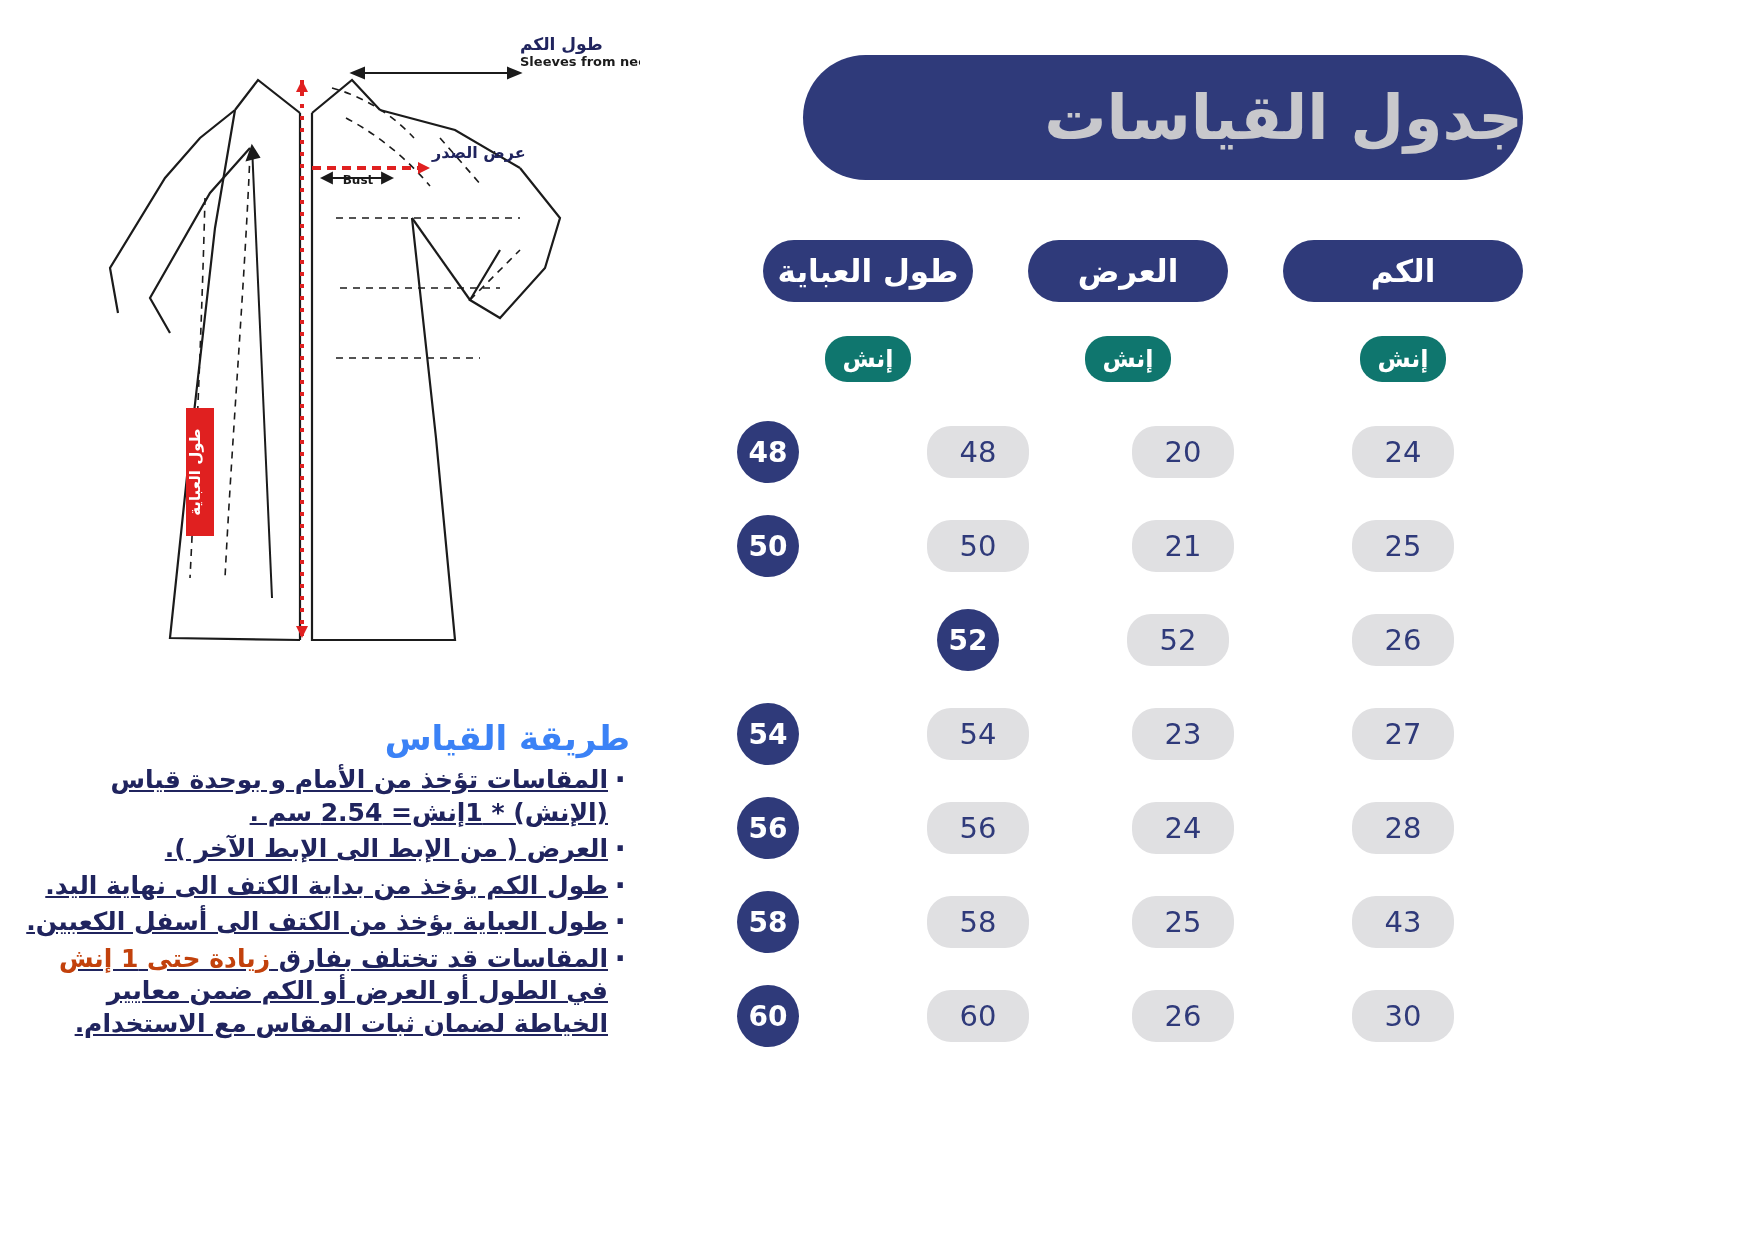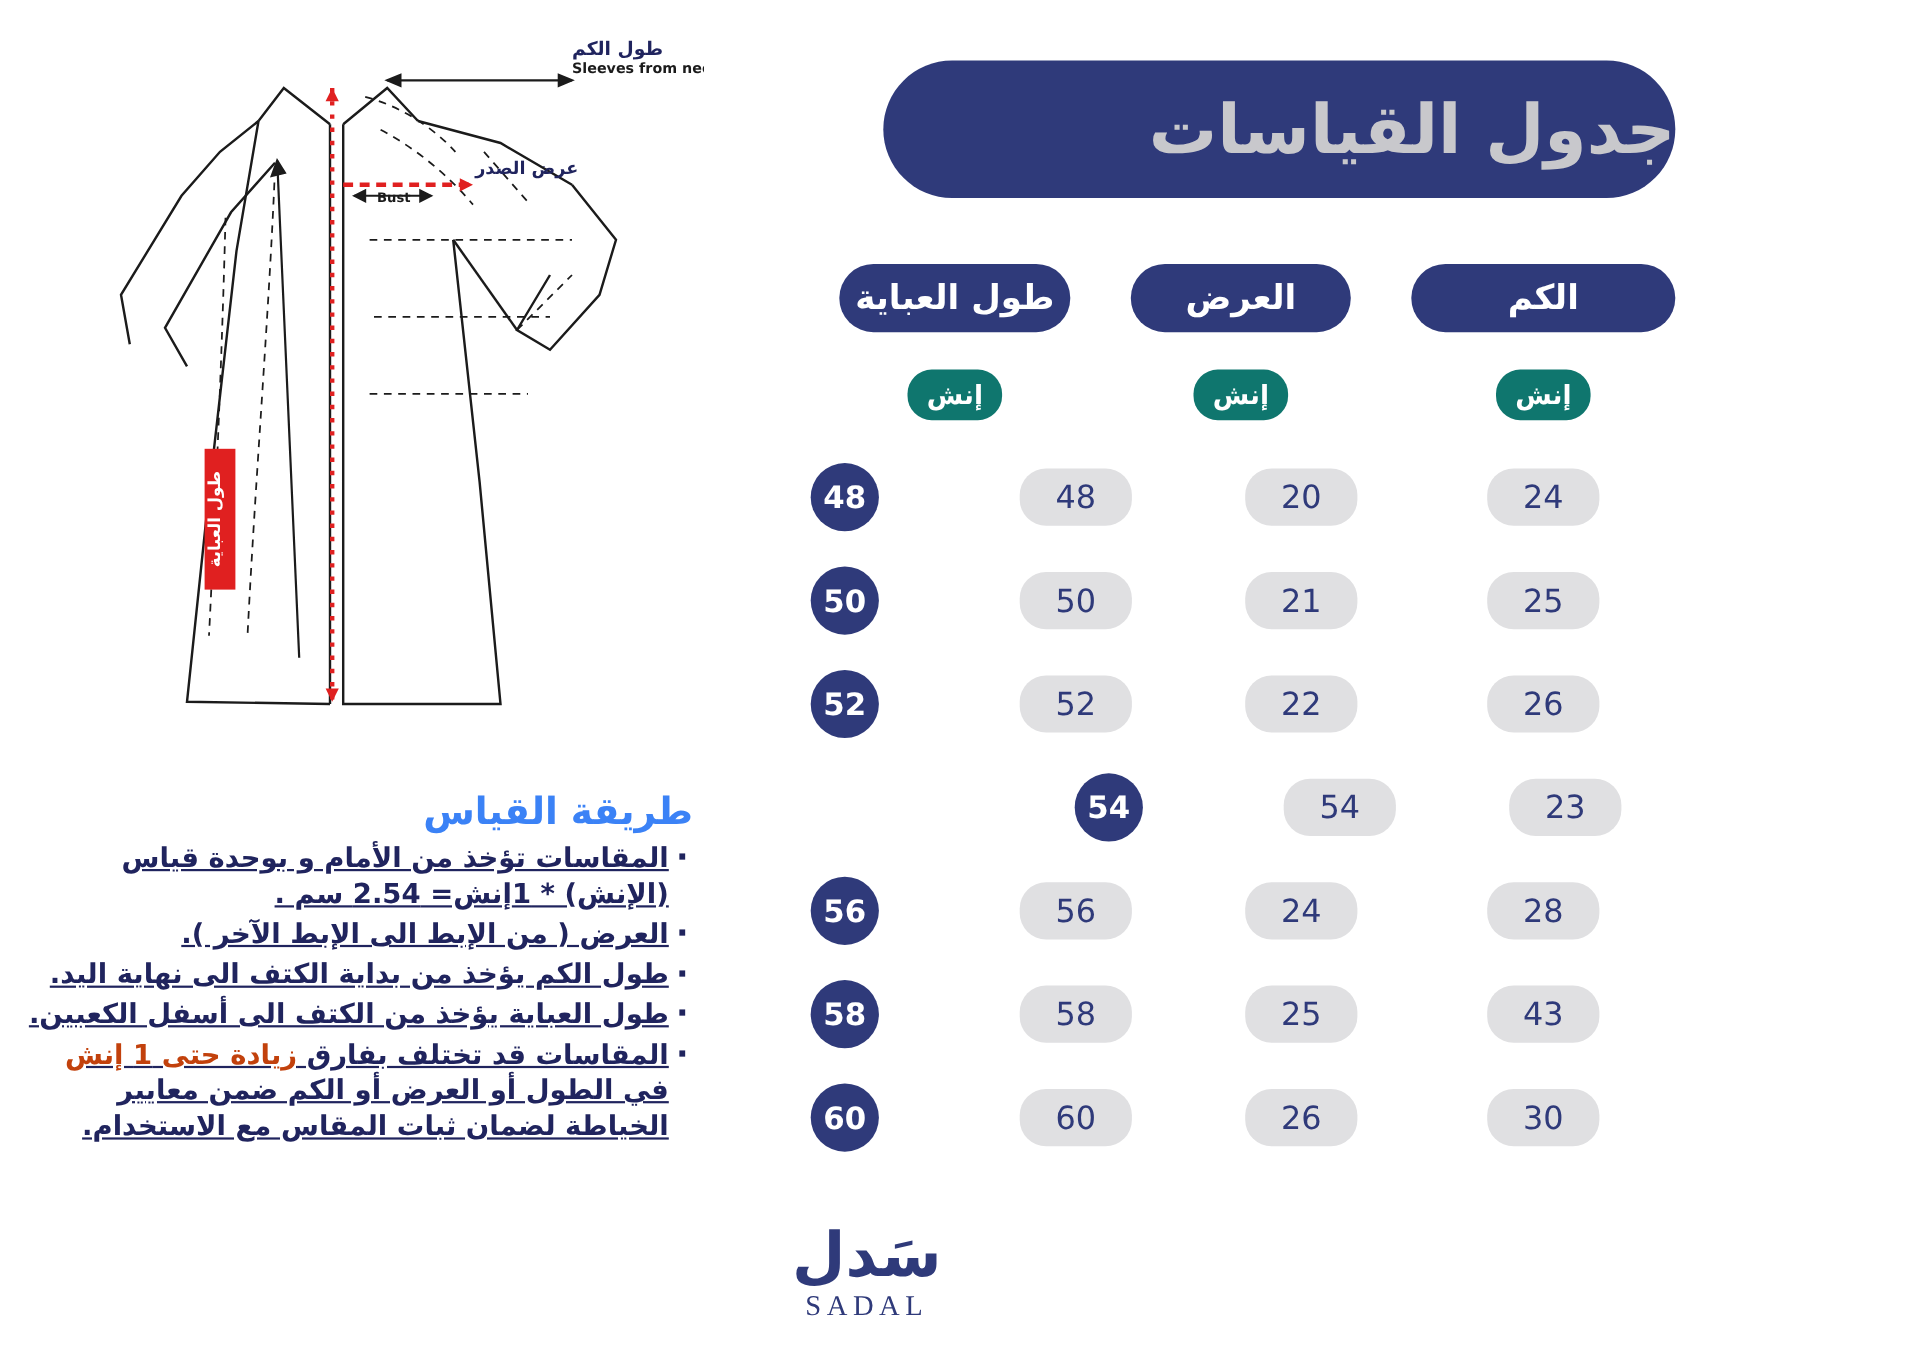--- a/index.html
+++ b/index.html
@@ -285,38 +285,38 @@
             </div>
         </div>
       </div>
 
       <div class="data-row">
         <div class="cell c1">
           <div class="val-pill">
               <span>26</span>
             </div>
         </div>
-        <div class="cell c2">
-          <div class="val-pill">
-              <span>22</span>
-            </div>
-        </div>
         <div class="cell c3">
           <div class="val-pill">
               <span>52</span>
             </div>
         </div>
         <div class="size-slot">
           <div class="size-circle">
               <span>52</span>
             </div>
         </div>
       </div>
 
       <div class="data-row">
+        <div class="cell c1">
+          <div class="val-pill">
+              <span>27</span>
+            </div>
+        </div>
         <div class="cell c2">
           <div class="val-pill">
               <span>23</span>
             </div>
         </div>
         <div class="cell c3">
           <div class="val-pill">
               <span>54</span>
             </div>
         </div>
@@ -391,24 +391,20 @@
         </div>
         <div class="size-slot">
           <div class="size-circle">
               <span>60</span>
             </div>
         </div>
       </div>
 
     </div>
 
-    <div class="brand">
-      <div class="brand-mark">سَدل</div>
-      <div class="brand-name">SADAL</div>
-    </div>
 
   </div>
 
   <div class="right-col">
 
     <svg class="illus" viewBox="0 0 640 700">
 
       <g fill="none" stroke="#1b1b1b" stroke-width="2.2">
 
         <path d="M118 295 L110 250 L165 160 L200 120 L235 92"></path>

